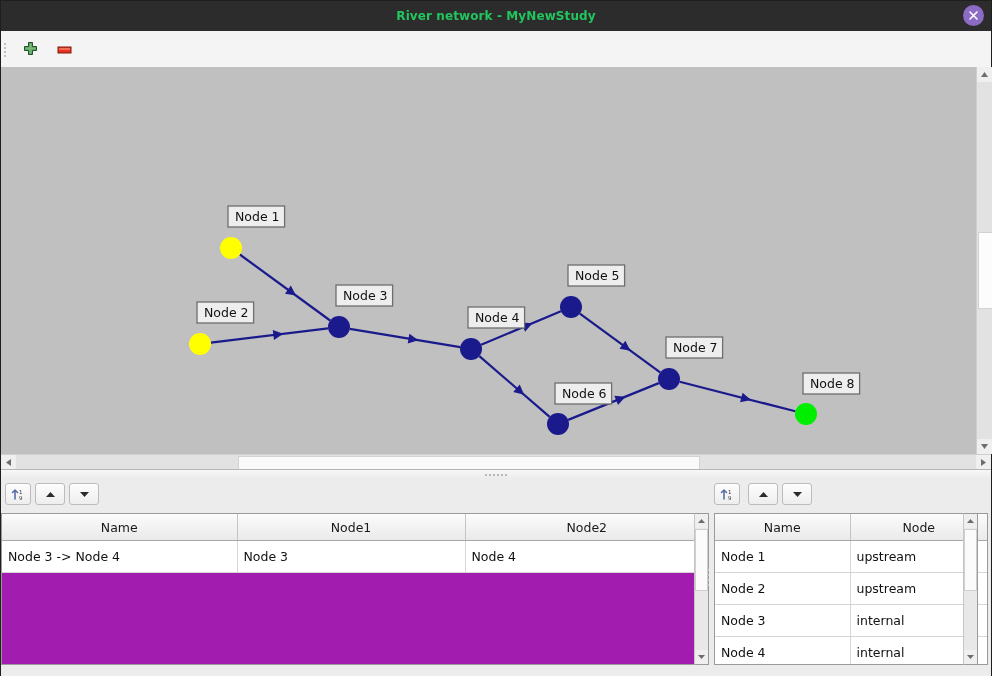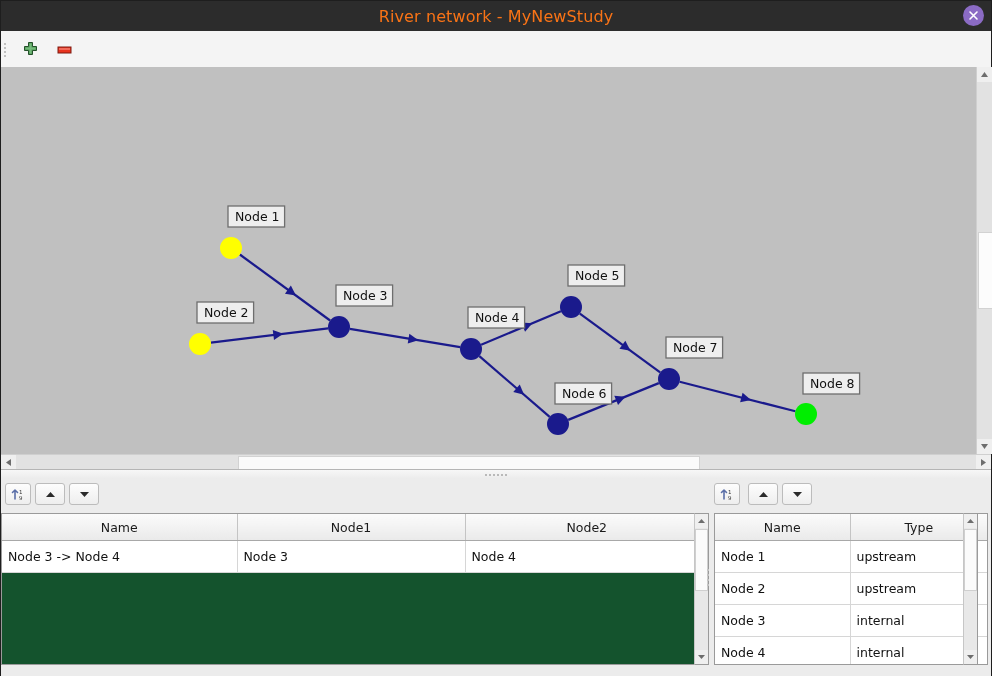--- a/index.html
+++ b/index.html
@@ -18,23 +18,23 @@
   }
 
   
   #titlebar {
     position: absolute; left: 0; top: 0;
     width: 990px; height: 30px;
     background: #2c2c2c;
     display: flex; align-items: center; justify-content: center;
   }
   #title-text {
-    color: #f97316;
-    font-size: 16px;
-    font-weight: normal;
+    color: #22c55e;
+    font-size: 12px;
+    font-weight: bold;
     letter-spacing: 0.1px;
   }
   #close-button {
     position: absolute; right: 7px; top: 4px;
     width: 21px; height: 21px;
     border-radius: 50%;
     background: #8b6bc4;
     display: flex; align-items: center; justify-content: center;
     cursor: pointer;
   }
@@ -149,21 +149,21 @@
     display:flex;align-items:center;justify-content:center;
     cursor:pointer;
     box-sizing:border-box;
   }
   .btn.sort  { width:26px; }
   .btn.updn  { width:30px; }
 
   
   .tablebox {
     position:absolute;
-    background:#14532d;
+    background:#a21caf;
     border:1px solid #9a9a9a;
     box-sizing:border-box;
     overflow:hidden;
   }
   #tbl-left  { left:0px;   top:34px; width:708px; height:152px; }
   #tbl-right { left:3px;   top:34px; width:274px; height:152px; }
 
   table.grid { border-collapse:collapse; width:100%; table-layout:fixed; }
   table.grid th {
     background: linear-gradient(#fbfbfb,#eaeaea);
@@ -470,21 +470,21 @@
 
     <div class="tablebox" id="tbl-right">
       <table class="grid">
         <colgroup>
             <col style="width:135px">
             <col>
           </colgroup>
         <thead>
           <tr>
             <th>Name</th>
-            <th style="border-right:none">Type</th>
+            <th style="border-right:none">Node</th>
           </tr>
         </thead>
         <tbody>
             <tr>
               <td>Node 1</td>
               <td style="border-right: none;">upstream</td>
             </tr>
             <tr>
               <td>Node 2</td>
               <td style="border-right: none;">upstream</td>

